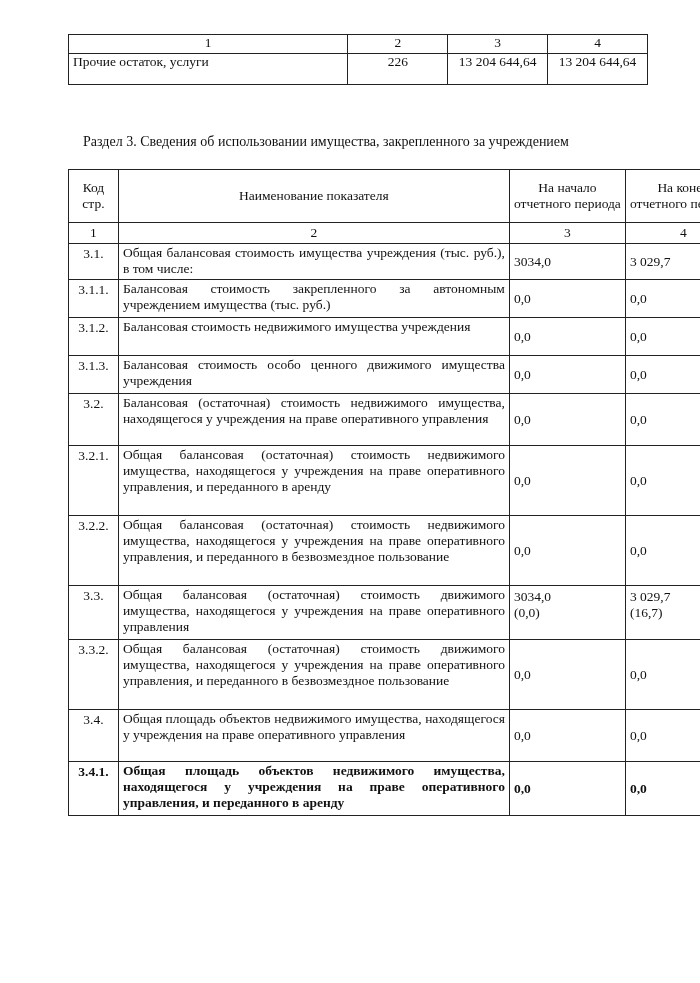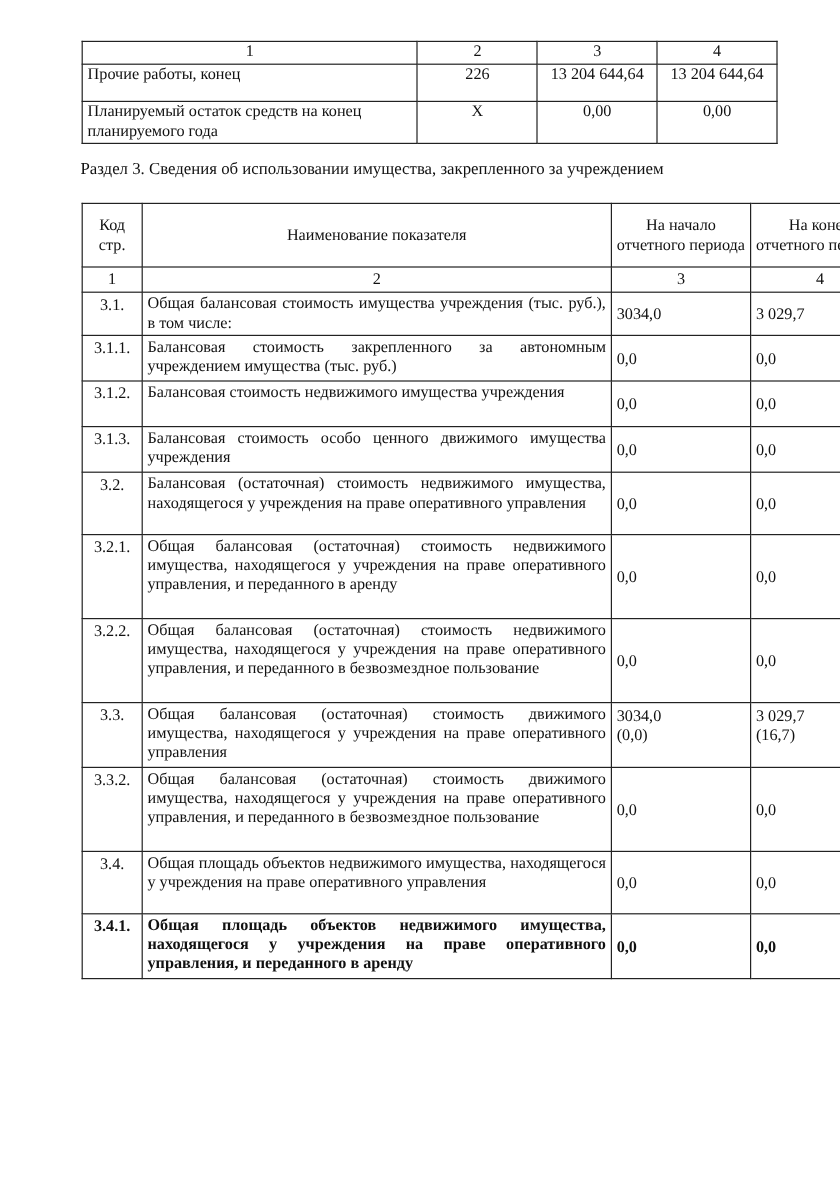--- a/index.html
+++ b/index.html
@@ -12,21 +12,21 @@
     .c { text-align: center; }
     .j { text-align: justify; text-align-last: left; }
 
     
     #t1 { left: 68px; top: 34px; width: 580px; }
     #t1 td { height: 18px; }
     #t1 tr.r1 td { height: 30px; }
     #t1 tr.r2 td { height: 34px; }
 
     #section-title {
-      position: absolute; left: 0; width: 620px; top: 134px;
+      position: absolute; left: 16px; width: 620px; top: 134px;
       text-align: center; font-size: 14px;
     }
 
     
     #t2 { left: 68px; top: 169px; width: 674px; }
     #t2 col.c1 { width: 43px; }
     #t2 col.c2 { width: 337px; }
     #t2 col.c3 { width: 100px; }
     #t2 col.c4 { width: 100px; }
     #t2 thead td { vertical-align: middle; text-align: center; height: 52px; }
@@ -47,30 +47,24 @@
       <col style="width:100px">
     </colgroup>
   <tbody>
       <tr>
     <td class="c">1</td>
     <td class="c">2</td>
     <td class="c">3</td>
     <td class="c">4</td>
   </tr>
   <tr class="r1">
-    <td>Прочие работы, конец</td>
+    <td>Прочие остаток, услуги</td>
     <td class="c">226</td>
     <td class="c">13 204 644,64</td>
     <td class="c">13 204 644,64</td>
-  </tr>
-  <tr class="r2">
-    <td>Планируемый остаток средств на конец планируемого года</td>
-    <td class="c">Х</td>
-    <td class="c">0,00</td>
-    <td class="c">0,00</td>
   </tr>
 </tbody>
   </table>
 
 <div id="section-title">Раздел 3. Сведения об использовании имущества, закрепленного за учреждением</div>
 
 <table id="t2">
   <colgroup>
       <col class="c1">
       <col class="c2">

